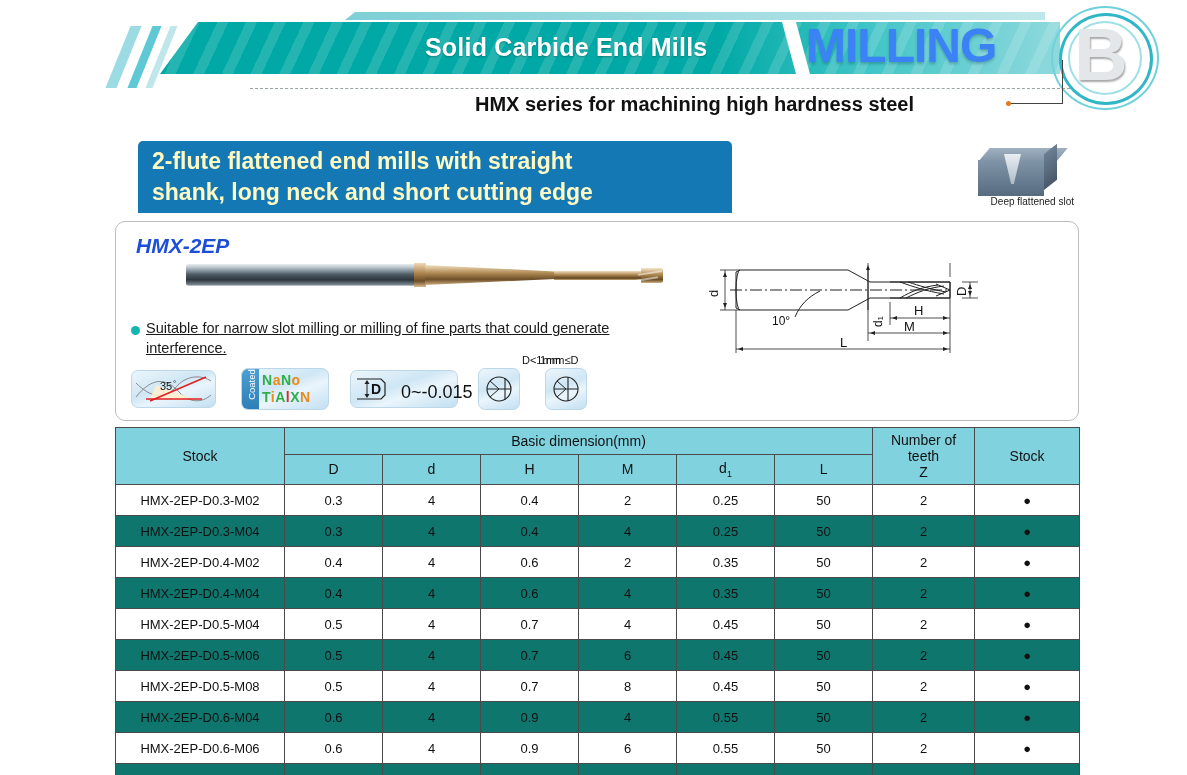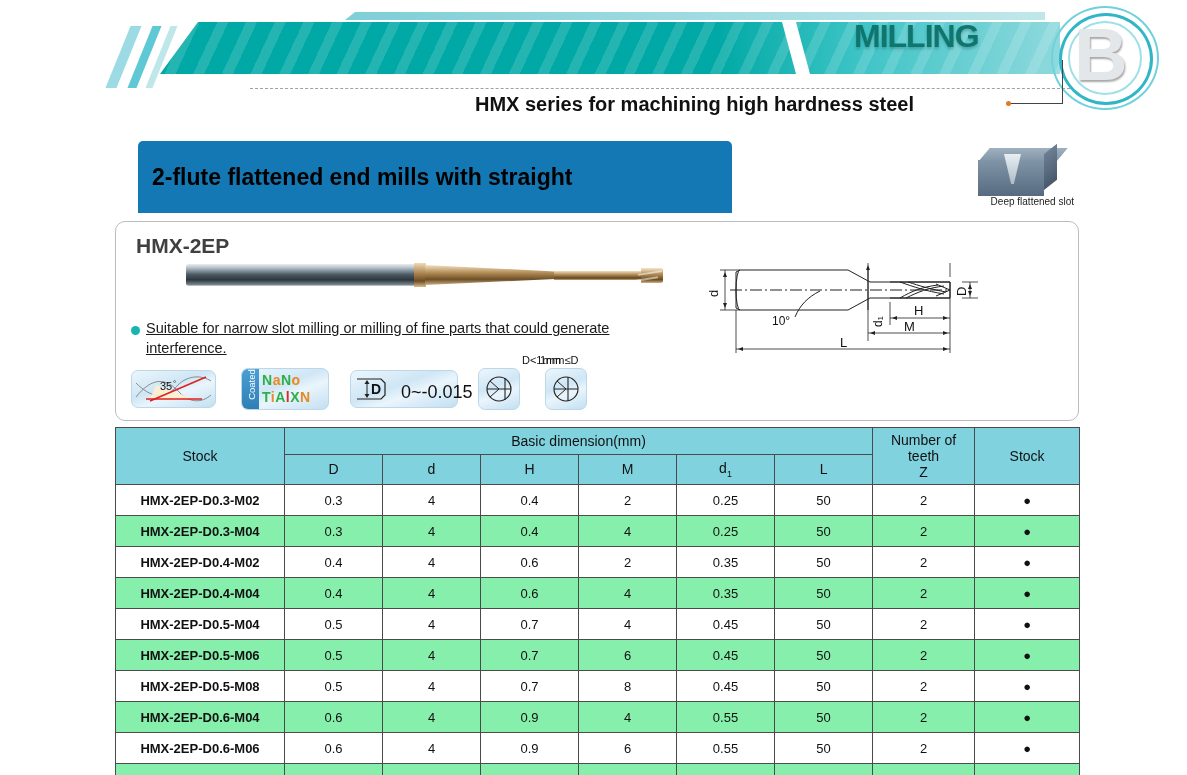--- a/index.html
+++ b/index.html
@@ -36,22 +36,22 @@
     position:absolute;left:425px;top:33px;
     font-size:25px;font-weight:bold;color:#ffffff;letter-spacing:.2px;
     text-shadow:0 1px 2px rgba(0,0,0,.28);white-space:nowrap;
   }
   .hdr-wedge{
     position:absolute;left:782px;top:22px;width:28px;height:52px;
     background:#ffffff;clip-path:polygon(0 0,14px 0,28px 100%,14px 100%);
   }
   .hdr-milling{
     position:absolute;left:806px;top:18px;
-    font-size:32px;font-weight:bold;color:#0f766e;letter-spacing:-1px;
-    text-shadow:0 2px 3px rgba(0,60,70,.30);white-space:nowrap;margin-left:48px;
+    font-size:48px;font-weight:bold;color:#3b82f6;letter-spacing:-1px;
+    text-shadow:0 2px 3px rgba(0,60,70,.30);white-space:nowrap;
   }
 
   .badge-b{position:absolute;left:1045px;top:2px;width:120px;height:108px;}
   .ring{position:absolute;border-radius:50%;border:2px solid #49c3cf;}
   .r1{left:6px;top:4px;width:104px;height:100px;border-color:#6fd2da;}
   .r2{left:14px;top:11px;width:88px;height:86px;border-color:#30b6c6;border-width:3px;}
   .r3{left:23px;top:19px;width:70px;height:70px;border-color:#9fe0e6;}
   .badge-b-letter{
     position:absolute;left:0;top:0;width:112px;height:104px;
     display:flex;align-items:center;justify-content:center;
@@ -72,21 +72,21 @@
   .sub-lead2{position:absolute;left:1062px;top:60px;width:1px;height:44px;background:#444;}
 
   
   .titlebox{
     position:absolute;left:138px;top:141px;width:594px;height:72px;
     background:#1378b4;border-radius:5px 5px 0 0;
     display:flex;flex-direction:column;justify-content:center;
     padding:0 14px;box-sizing:border-box;
   }
   .titlebox div{
-    color:#000000;font-size:23px;font-weight:bold;line-height:31px;white-space:nowrap;
+    color:#fef9c3;font-size:23px;font-weight:bold;line-height:31px;white-space:nowrap;
   }
 
   
   .slot-icon{position:absolute;left:968px;top:140px;width:106px;height:72px;}
   .slot-box{position:absolute;left:10px;top:8px;width:78px;height:46px;}
   .slot-top{
     position:absolute;left:0;top:0;width:78px;height:14px;
     background:linear-gradient(180deg,#9fb0bf,#7f93a6);
     transform:skewX(-40deg);transform-origin:bottom left;
   }
@@ -110,21 +110,21 @@
   }
 
   
   .card{
     position:absolute;left:115px;top:221px;width:964px;height:200px;
     border:1px solid #b9bdc0;border-radius:10px;background:#fff;
     box-sizing:border-box;
   }
   .card-code{
     position:absolute;left:20px;top:12px;
-    font-size:21px;font-weight:bold;color:#404040;
+    font-size:21px;font-weight:bold;color:#1d4ed8;font-style:italic;
   }
 
   
   .tool{position:absolute;left:70px;top:36px;width:470px;height:34px;}
   .tool-shank{
     position:absolute;left:0;top:6px;width:230px;height:22px;border-radius:3px 0 0 3px;
     background:linear-gradient(180deg,#e9eef1 0%,#b9c4cc 16%,#4c5a64 48%,#2d363d 72%,#79868f 94%,#d6dde1 100%);
   }
   .tool-collar{
     position:absolute;left:228px;top:5px;width:12px;height:24px;
@@ -191,57 +191,59 @@
   
   table.spec{
     position:absolute;left:115px;top:427px;width:964px;
     border-collapse:collapse;table-layout:fixed;
   }
   table.spec th,table.spec td{
     border:1px solid #4a4a4a;text-align:center;color:#111;
   }
   table.spec th{background:#7fd2de;font-weight:normal;font-size:14px;padding:4px 16px;}
   table.spec td{font-size:13px;padding:4px 2px;height:22px;}
-  td.type{font-weight:bold;font-size:13.5px;}
-  tr.alt td{background:#86efac;margin-left:35px;}
+  td.type{font-weight:normal;font-size:13.5px;}
+  tr.alt td{background:#0f766e;margin-left:35px;}
   .hdr-sub{font-size:14px;}
   sub{font-size:9px;}
 </style>
 </head>
 <body>
 
 <div class="header">
   <div class="hdr-slash s1"></div>
   <div class="hdr-slash s2"></div>
   <div class="hdr-slash s3"></div>
   <div class="hdr-thin"></div>
 
   <div class="hdr-band">
     <div class="hdr-band-stripes"></div>
   </div>
 
+  <div class="hdr-title">Solid Carbide End Mills</div>
   <div class="hdr-wedge"></div>
   <div class="hdr-milling">MILLING</div>
 
   <div class="badge-b">
     <div class="ring r1"></div>
     <div class="ring r2"></div>
     <div class="ring r3"></div>
     <div class="badge-b-letter">B</div>
   </div>
 
   <div class="dashline"></div>
   <div class="subtitle">HMX series for machining high hardness steel</div>
   <div class="sub-dot"></div>
   <div class="sub-lead"></div>
   <div class="sub-lead2"></div>
 </div>
 
 <div class="titlebox">
   <div>2-flute flattened end mills with straight</div>
+  <div>shank, long neck and short cutting edge</div>
 </div>
 
 <div class="slot-icon">
   <div class="slot-box">
     <div class="slot-top"></div>
     <div class="slot-front"></div>
     <div class="slot-side"></div>
     <div class="slot-v"></div>
   </div>
   <div class="slot-label">Deep flattened slot</div>

